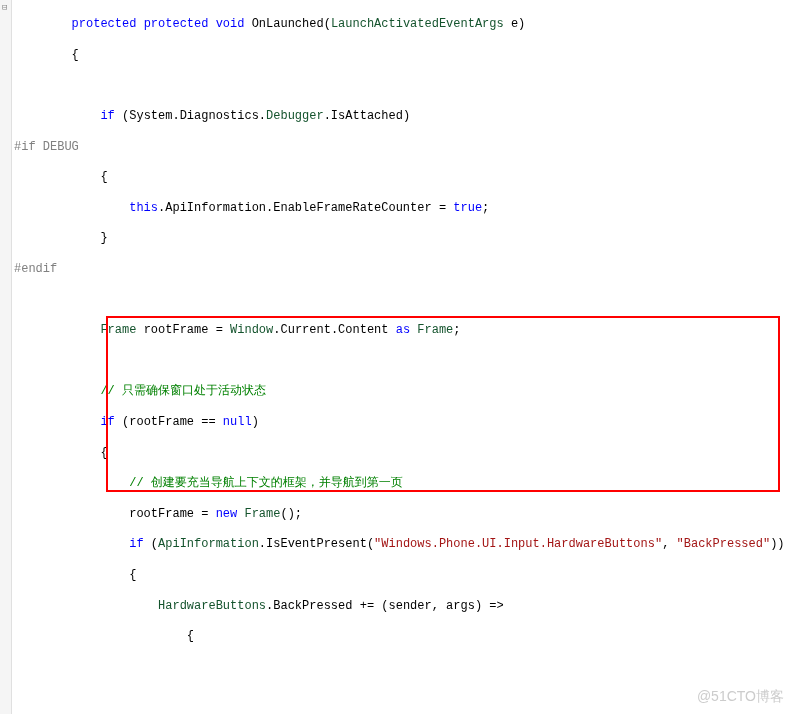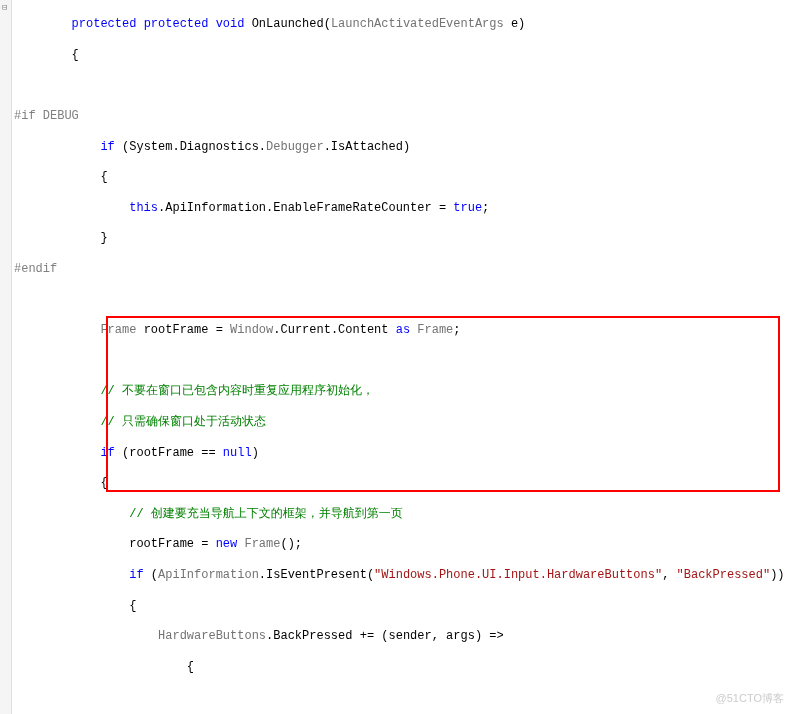--- a/index.html
+++ b/index.html
@@ -31,64 +31,63 @@
     .code-area {
       position: absolute;
       left: 14px;
       top: 0;
       right: 0;
       white-space: pre;
       line-height: 15.3px;
       padding-top: 2px;
     }
     .kw { color: #0000ff; }
-    .type { color: #737373; }
+    .type { color: #14532d; }
     .str { color: #a31515; }
     .comment { color: #008000; }
     .grey { color: #808080; }
     .red-box {
       position: absolute;
       border: 2px solid #ff0000;
       left: 106px;
       top: 316px;
       width: 674px;
       height: 176px;
       pointer-events: none;
     }
     .watermark {
       position: absolute;
       right: 12px;
       bottom: 8px;
       color: #cccccc;
-      font-size: 11px;
+      font-size: 14px;
       font-family: Arial, sans-serif;
     }
     .line { display: block; }
   </style>
 </head>
 <body>
 
 <div class="gutter">
   <span class="outline-mark" style="top:2px;">⊟</span>
 </div>
 
 <div class="code-area">
 <span class="line"><span>        </span><span class="kw">protected</span><span> </span><span class="kw">protected</span><span> </span><span class="kw">void</span><span> OnLaunched(</span><span class="type">LaunchActivatedEventArgs</span><span> e)</span></span>
 <span class="line"><span>        {</span></span>
 <span class="line"> </span>
+<span class="line"><span>            </span><span class="kw">if</span><span> (System.Diagnostics.</span><span class="type">Debugger</span><span>.IsAttached)</span></span>
 <span class="line grey"><span>#if DEBUG</span></span>
-<span class="line"><span>            </span><span class="kw">if</span><span> (System.Diagnostics.</span><span class="type">Debugger</span><span>.IsAttached)</span></span>
 <span class="line"><span>            {</span></span>
 <span class="line"><span>                </span><span class="kw">this</span><span>.ApiInformation.EnableFrameRateCounter = </span><span class="kw">true</span><span>;</span></span>
 <span class="line"><span>            }</span></span>
 <span class="line grey"><span>#endif</span></span>
 <span class="line"> </span>
 <span class="line"><span>            </span><span class="type">Frame</span><span> rootFrame = </span><span class="type">Window</span><span>.Current.Content </span><span class="kw">as</span><span> </span><span class="type">Frame</span><span>;</span></span>
 <span class="line"> </span>
-<span class="line"><span>            </span><span class="comment">// 不要在窗口已包含内容时重复应用程序初始化，</span></span>
 <span class="line"><span>            </span><span class="comment">// 只需确保窗口处于活动状态</span></span>
 <span class="line"><span>            </span><span class="kw">if</span><span> (rootFrame == </span><span class="kw">null</span><span>)</span></span>
 <span class="line"><span>            {</span></span>
 <span class="line"><span>                </span><span class="comment">// 创建要充当导航上下文的框架，并导航到第一页</span></span>
 <span class="line"><span>                rootFrame = </span><span class="kw">new</span><span> </span><span class="type">Frame</span><span>();</span></span>
 <span class="line"><span>                </span><span class="kw">if</span><span> (</span><span class="type">ApiInformation</span><span>.IsEventPresent(</span><span class="str">"Windows.Phone.UI.Input.HardwareButtons"</span><span>, </span><span class="str">"BackPressed"</span><span>))</span></span>
 <span class="line"><span>                {</span></span>
 <span class="line"><span>                    </span><span class="type">HardwareButtons</span><span>.BackPressed += (sender, args) =&gt;</span></span>
 <span class="line"><span>                        {</span></span>
 

